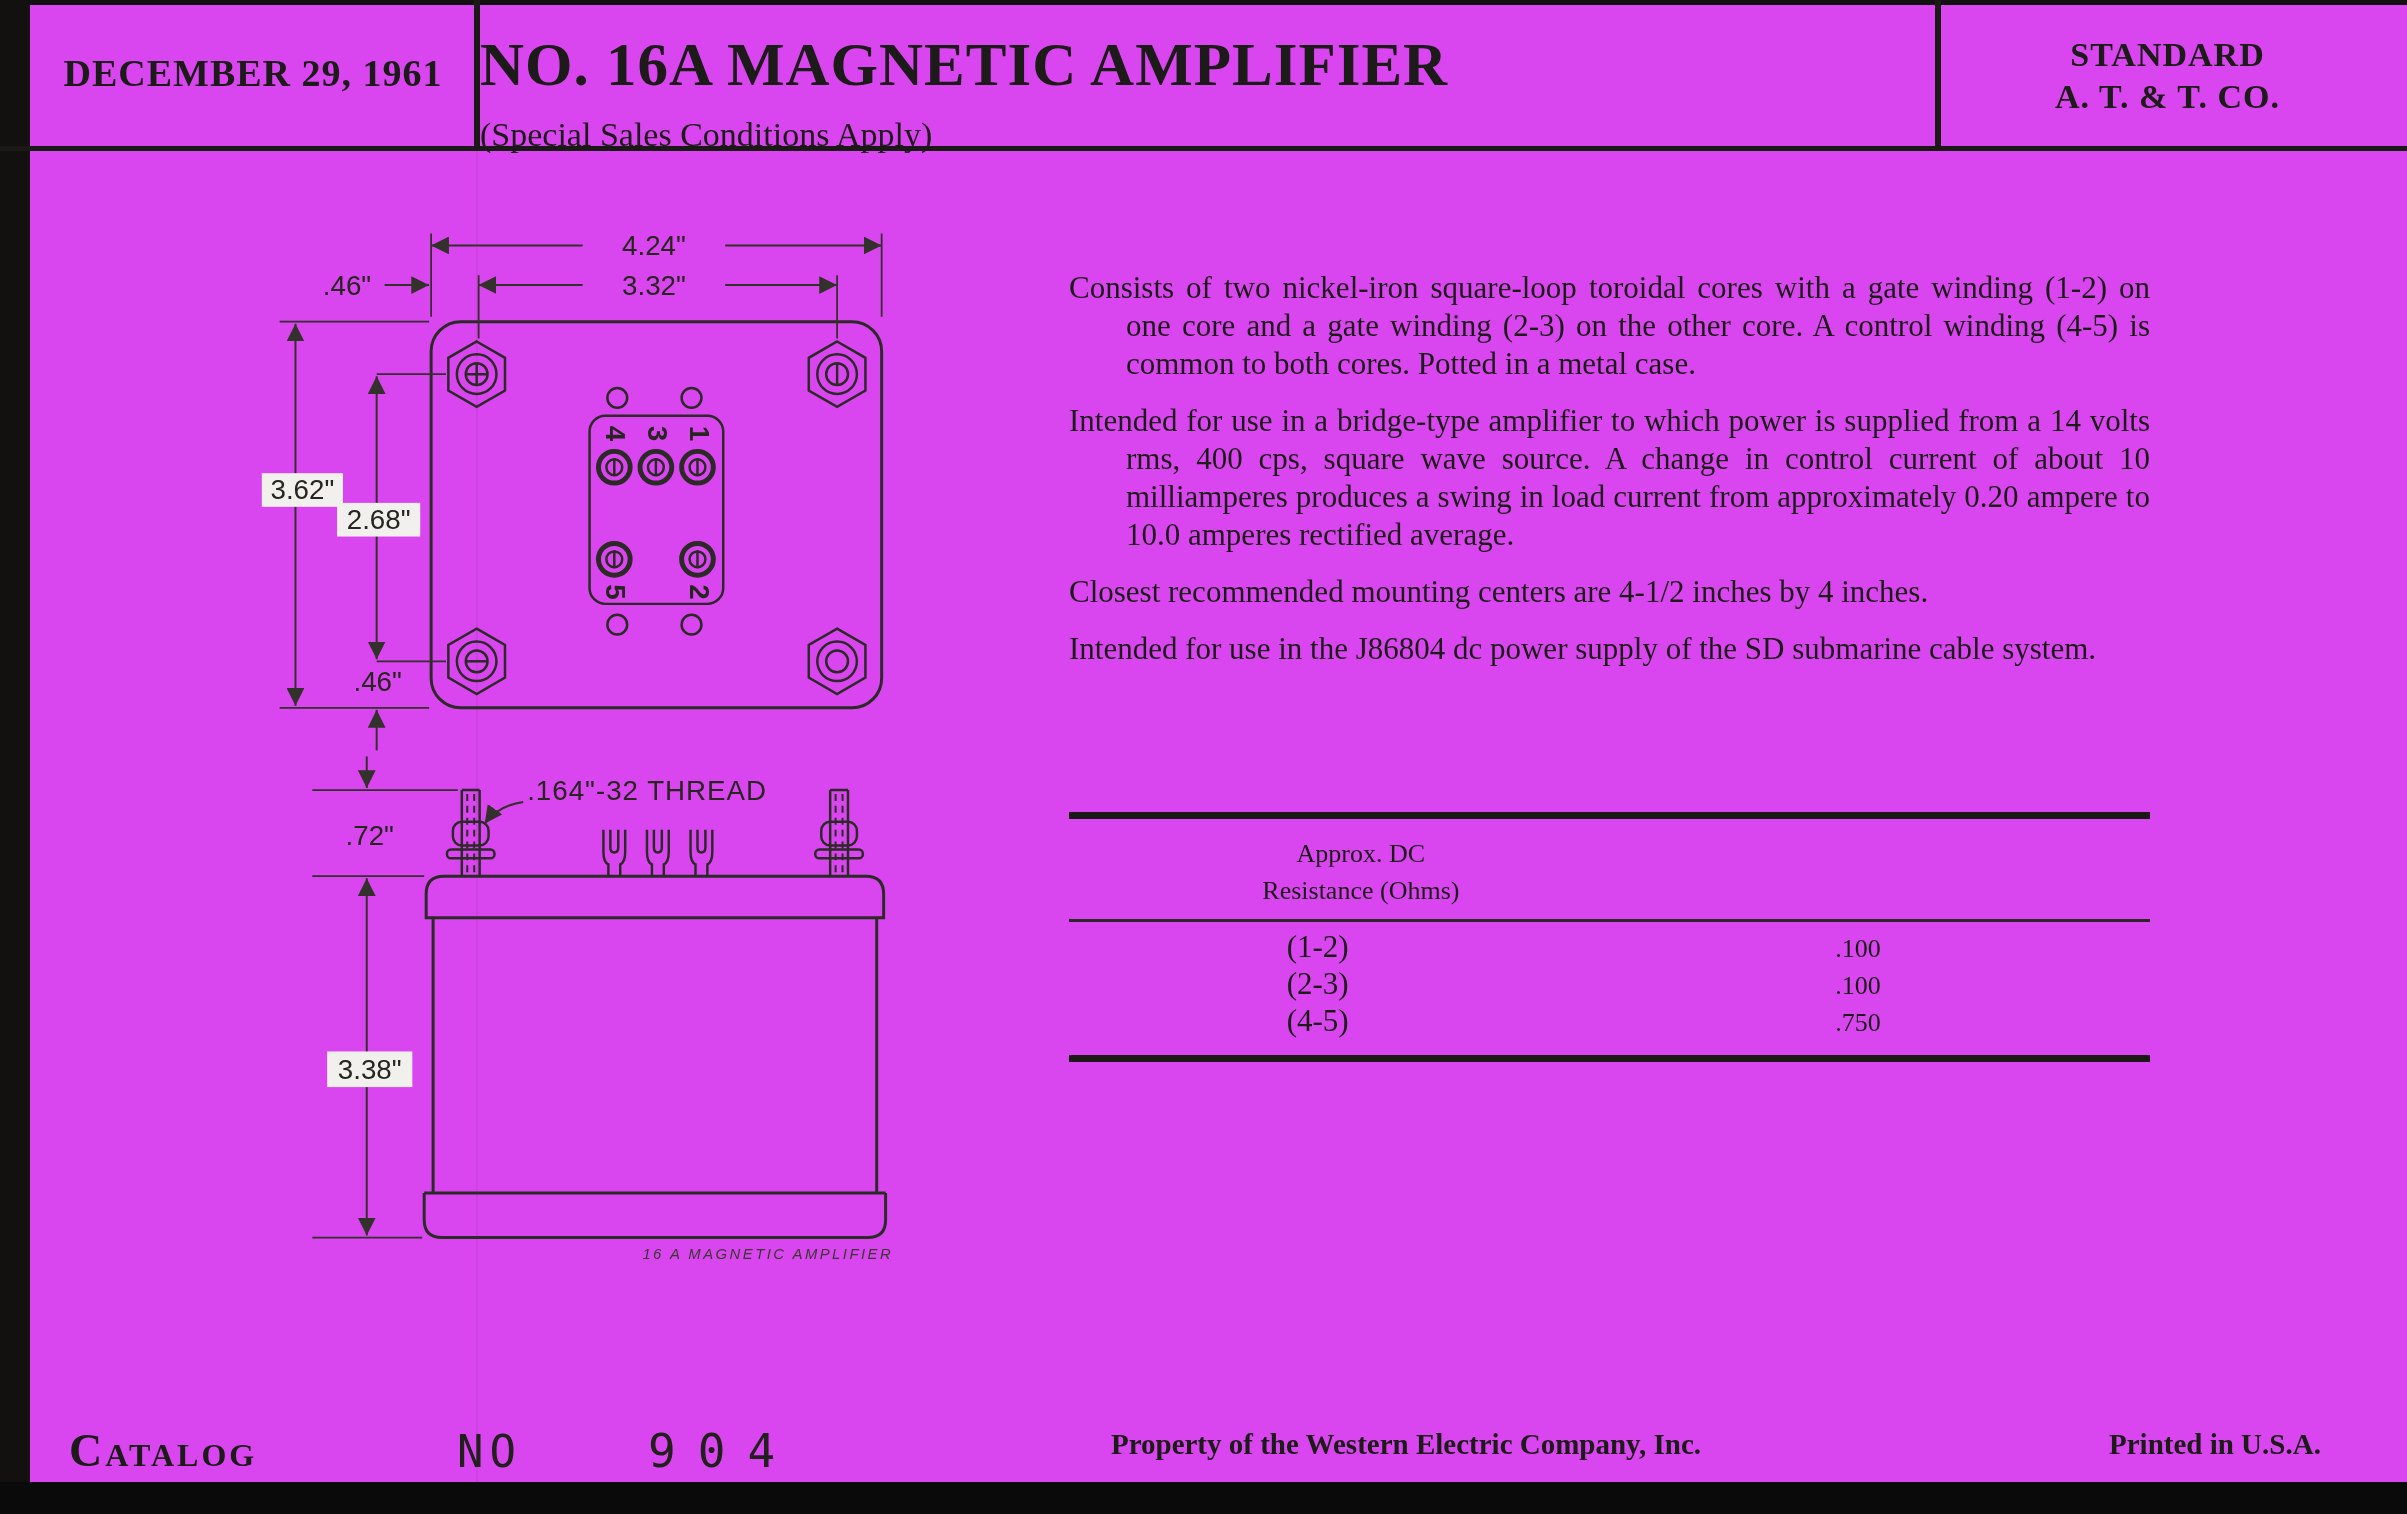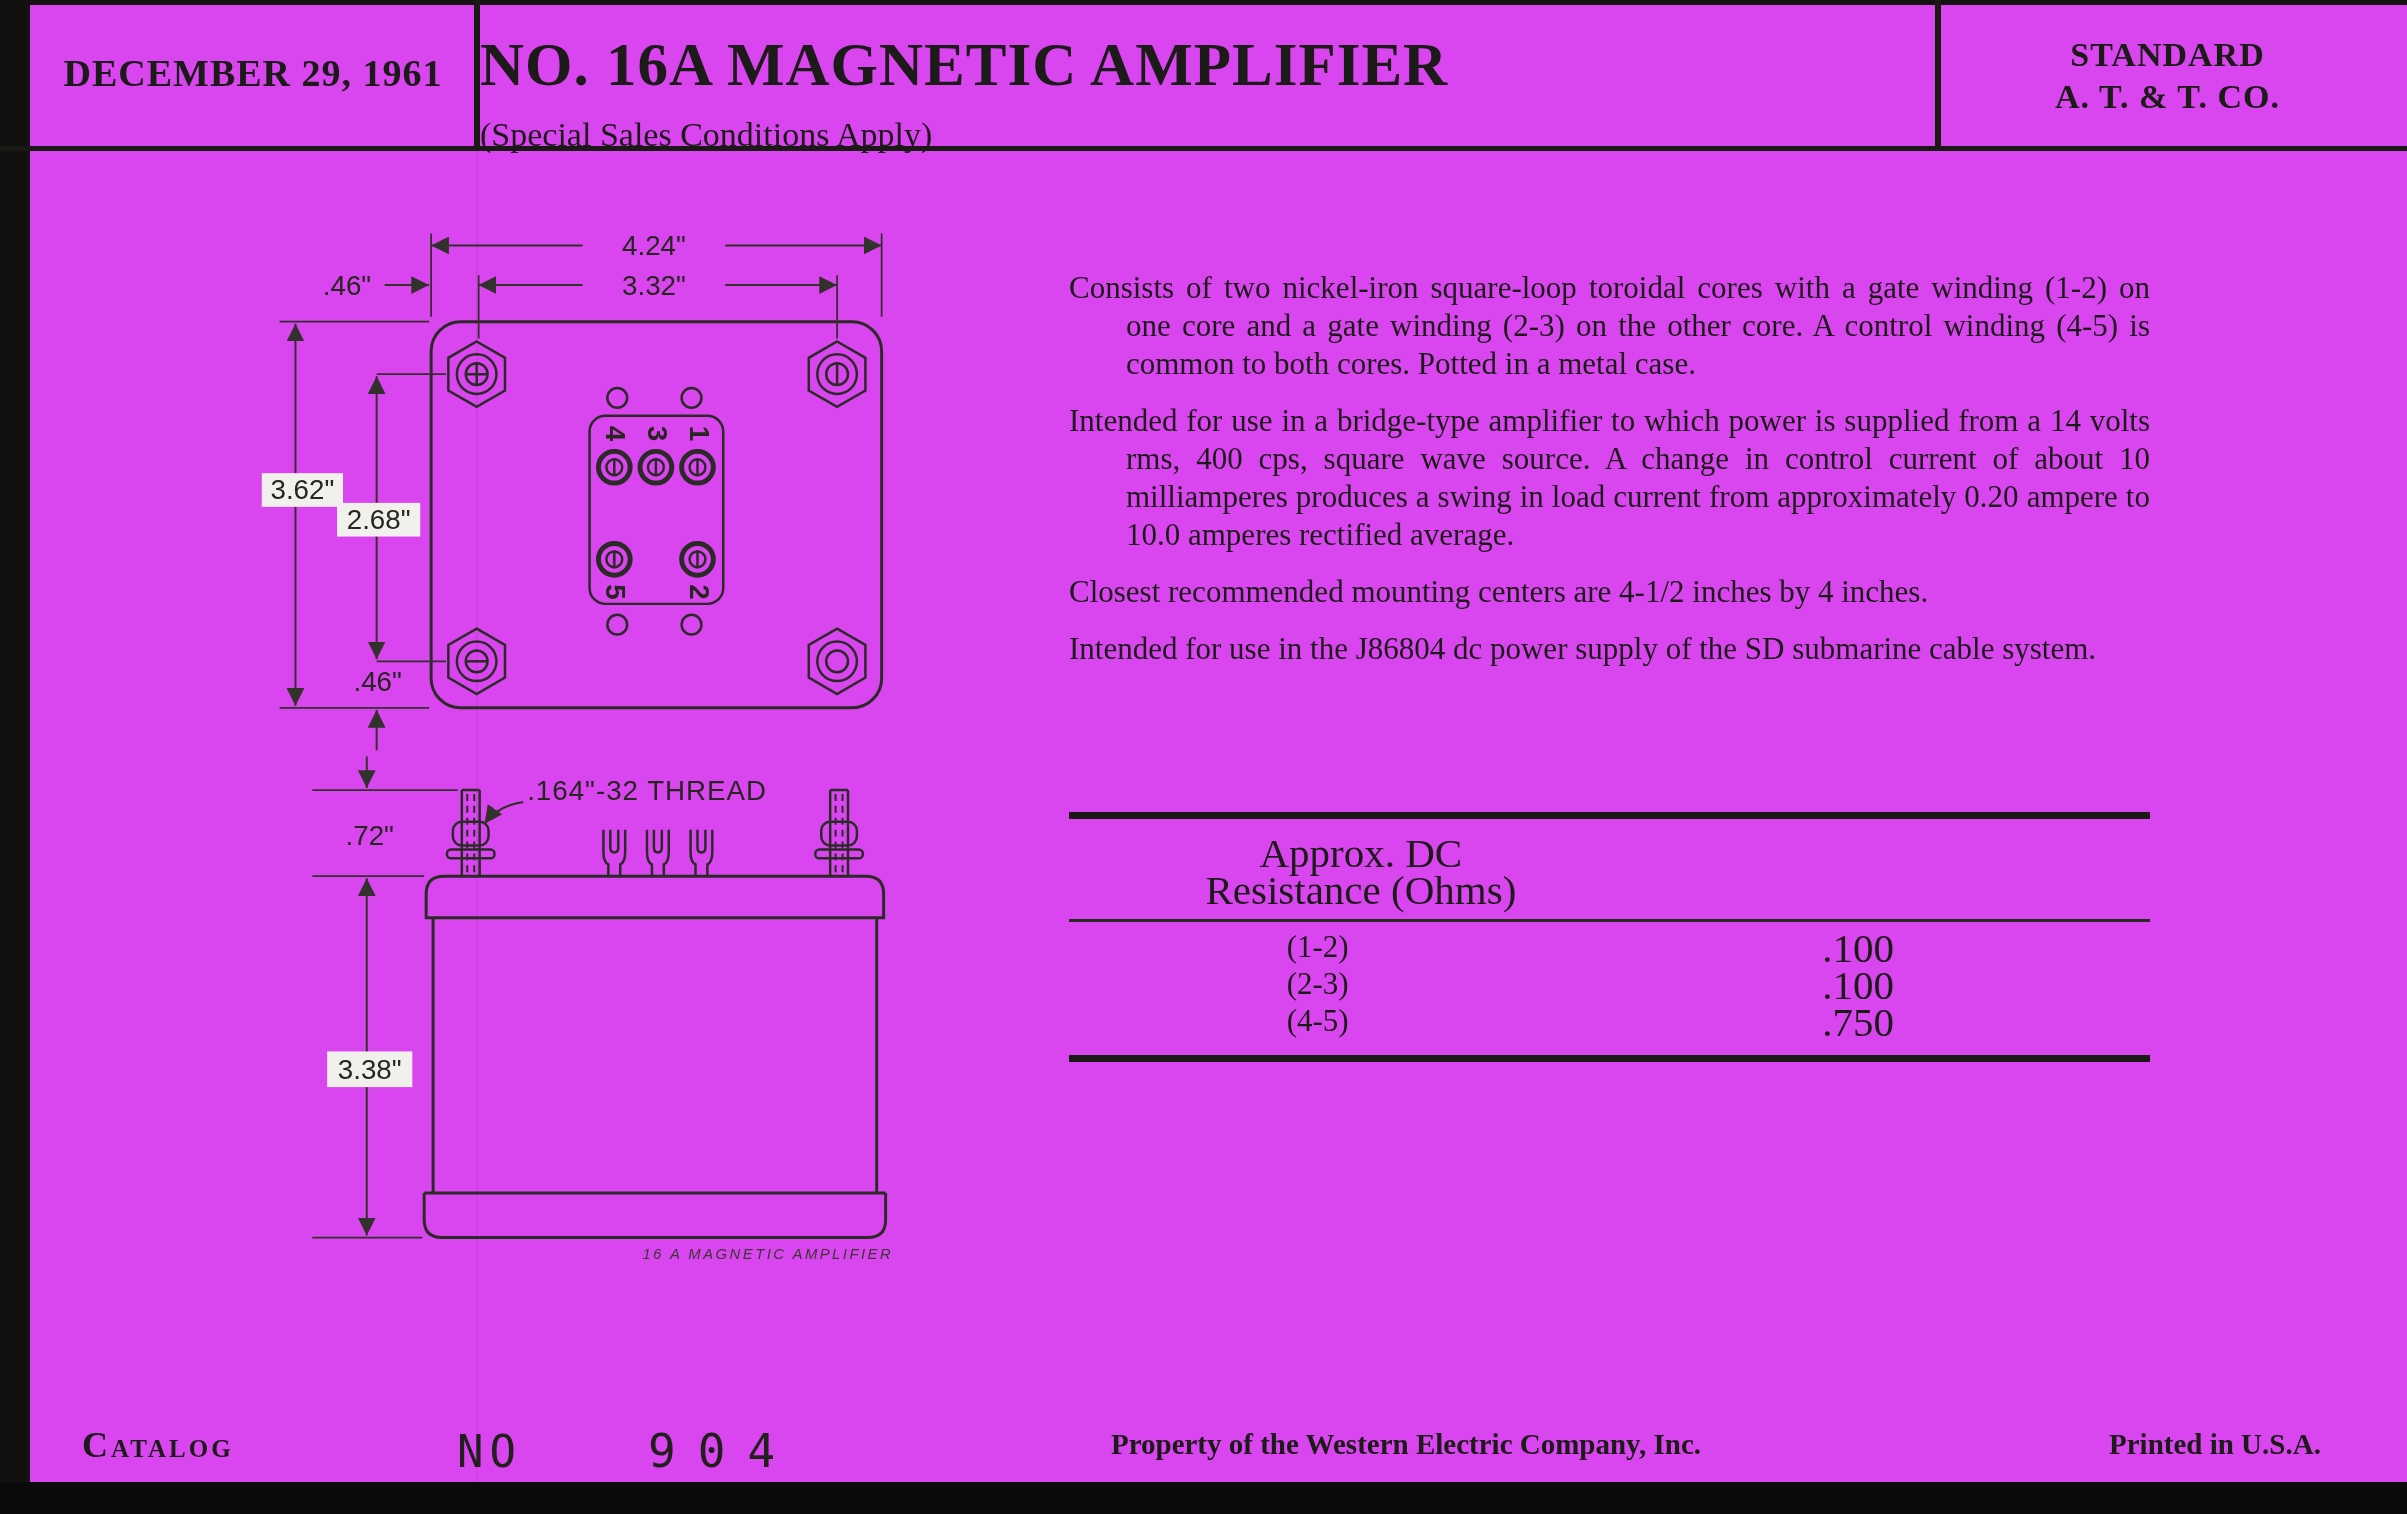--- a/index.html
+++ b/index.html
@@ -28,25 +28,25 @@
   
   .copy { left:1069px; top:263px; width:1081px; }
   .copy p { margin:6px 0 19px 0; font-size:31px; line-height:38px;
     text-align:justify; padding-left:57px; text-indent:-57px; }
   
   .spec-table { left:1069px; top:812px; width:1081px;
     border-top:7px solid #1a1916; border-bottom:7px solid #1a1916; }
   .spec-head { display:flex; align-items:flex-end; padding:16px 0 10px 0;
     border-bottom:3px solid #2a2824; }
   .spec-col1 { width:46%; text-align:center; font-size:31px; }
-  .spec-col2 { width:54%; text-align:center; font-size:41px; line-height:37px; }
+  .spec-col2 { width:54%; text-align:center; font-size:26px; line-height:37px; }
   .spec-row { display:flex; line-height:34px; font-size:31px; }
   .spec-rows { padding:8px 0 14px 0; }
   
-  .ft-catalog { left:82px; top:1424px; font-size:36px; font-weight:bold;
+  .ft-catalog { left:69px; top:1424px; font-size:46px; font-weight:bold;
     font-variant:small-caps; letter-spacing:3px;text-align:center; }
   .ft-no { left:457px; top:1426px; font-family:"DejaVu Sans Mono", monospace;
     font-size:44px; letter-spacing:6px; color:#21201d; }
   .ft-num { left:648px; top:1424px; font-family:"DejaVu Sans Mono", monospace;
     font-size:46px; letter-spacing:22px; color:#21201d; }
   .ft-prop { left:1010px; top:1428px; width:792px; text-align:center;
     font-size:29px; font-weight:bold; }
   .ft-printed { left:2109px; top:1428px; width:267px; text-align:left;
     font-size:29px; font-weight:bold; }
   

